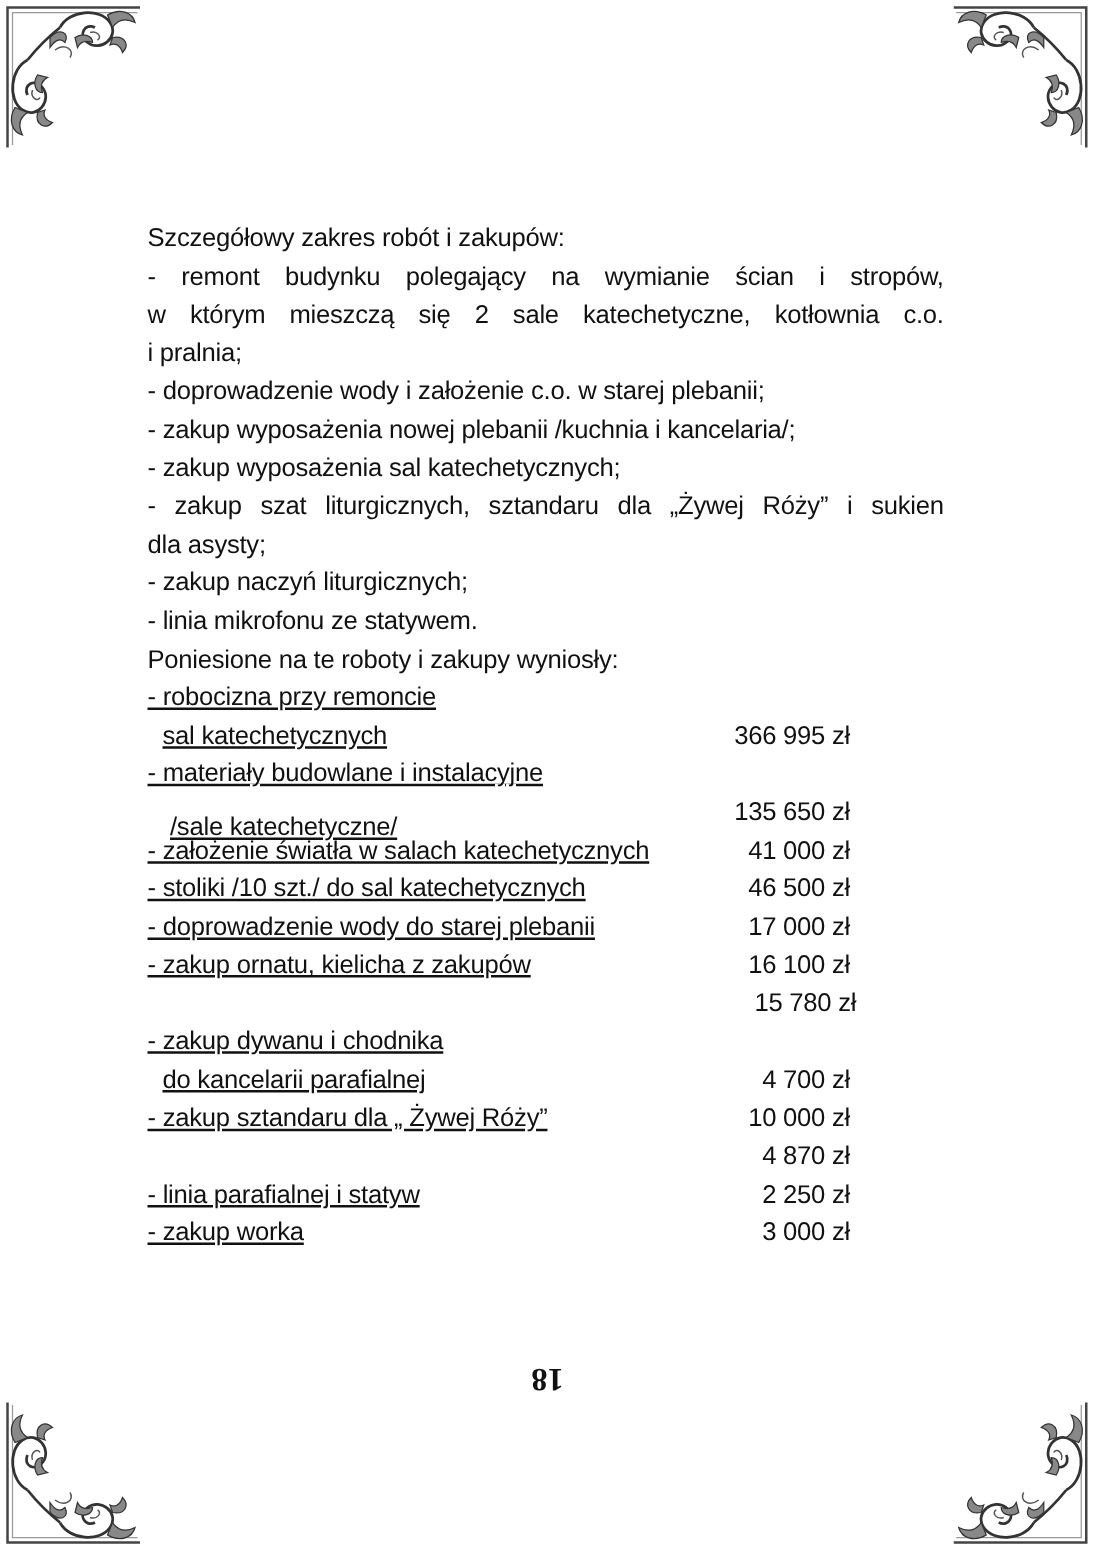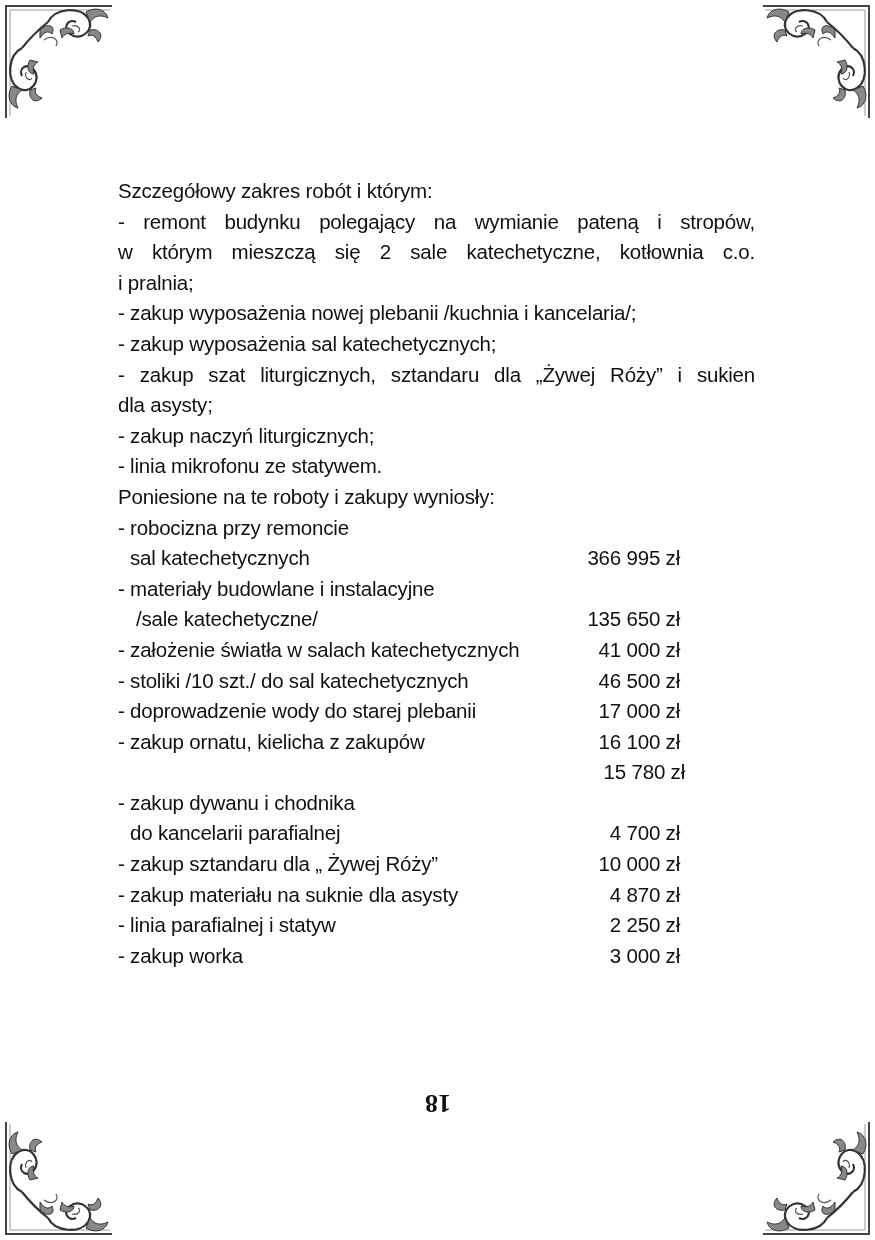--- a/index.html
+++ b/index.html
@@ -10,25 +10,25 @@
     .c-tl { left: 0; top: 0; }
     .c-tr { right: 0; top: 0; transform: scaleX(-1); }
     .c-bl { left: 0; bottom: 0; transform: scaleY(-1); }
     .c-br { right: 0; bottom: 0; transform: scale(-1,-1); }
 
     .content { position: absolute; left: 118px; top: 176px; width: 637px;
                font-size: 20.5px; line-height: 30.6px; letter-spacing: -0.2px; }
     .line { white-space: nowrap; }
     .justify { text-align: justify; text-align-last: justify; white-space: normal; }
     .row { position: relative; height: 30.6px; white-space: nowrap; }
-    .row .label { position: absolute; left: 0; }
+    .row .label { position: absolute; left: 0; text-decoration: underline; }
     .row .amount { position: absolute; right: 75px; }
     .row .amount.r2 { right: 70px; }
     .indent1 { padding-left: 12px; }
-    .indent2 { padding-left: 18px; }
+    .indent2 { padding-left: 18px; margin-top: 12px; }
 
     .page-number { position: absolute; left: 0; right: 0; top: 1088px; text-align: center;
                    font-family: "Liberation Serif", "DejaVu Serif", serif; font-weight: bold;
                    font-size: 26px; }
     .page-number span { display: inline-block; transform: rotate(180deg); }
   </style>
 </head>
 <body>
 
 <div class="corner c-tl">
@@ -126,24 +126,25 @@
     </g>
     <g fill="none" stroke="#555" stroke-width="1.2">
       <path d="M72 26 C78 24, 82 30, 78 32"></path>
       <path d="M26 72 C24 78, 30 82, 32 78"></path>
       <path d="M44 40 C52 34, 60 40, 56 46"></path>
     </g>
   </svg>
 </div>
 
 <div class="content">
-  <div class="line">Szczegółowy zakres robót i którym:</div>
-  <div class="line justify">- remont budynku polegający na wymianie pateną i stropów,</div>
+  <div class="line">Szczegółowy zakres robót i zakupów:</div>
+  <div class="line justify">- remont budynku polegający na wymianie ścian i stropów,</div>
   <div class="line justify">w którym mieszczą się 2 sale katechetyczne, kotłownia c.o.</div>
   <div class="line">i pralnia;</div>
+  <div class="line">- doprowadzenie wody i założenie c.o. w starej plebanii;</div>
   <div class="line">- zakup wyposażenia nowej plebanii /kuchnia i kancelaria/;</div>
   <div class="line">- zakup wyposażenia sal katechetycznych;</div>
   <div class="line justify">- zakup szat liturgicznych, sztandaru dla „Żywej Róży” i sukien</div>
   <div class="line">dla asysty;</div>
   <div class="line">- zakup naczyń liturgicznych;</div>
   <div class="line">- linia mikrofonu ze statywem.</div>
   <div class="line">Poniesione na te roboty i zakupy wyniosły:</div>
 
   <div>
     <div class="row">
@@ -184,21 +185,20 @@
     </div>
     <div class="row">
       <span class="label indent1">do kancelarii parafialnej</span>
       <span class="amount">4 700 zł</span>
     </div>
     <div class="row">
       <span class="label">- zakup sztandaru dla „ Żywej Róży”</span>
       <span class="amount">10 000 zł</span>
     </div>
     <div class="row">
-      <span class="label">- zakup materiału na suknie dla asysty</span>
       <span class="amount">4 870 zł</span>
     </div>
     <div class="row">
       <span class="label">- linia parafialnej i statyw</span>
       <span class="amount">2 250 zł</span>
     </div>
     <div class="row">
       <span class="label">- zakup worka</span>
       <span class="amount">3 000 zł</span>
     </div>

